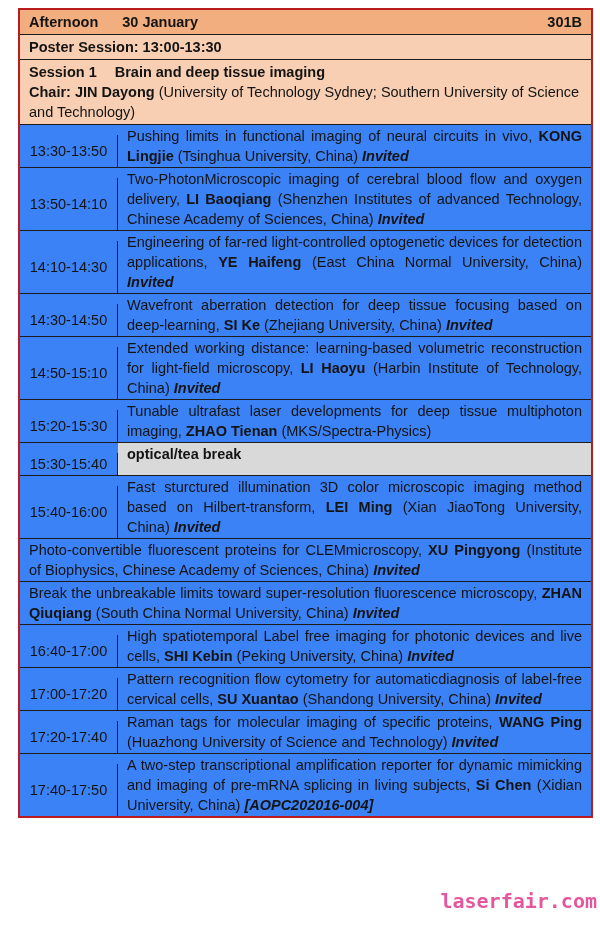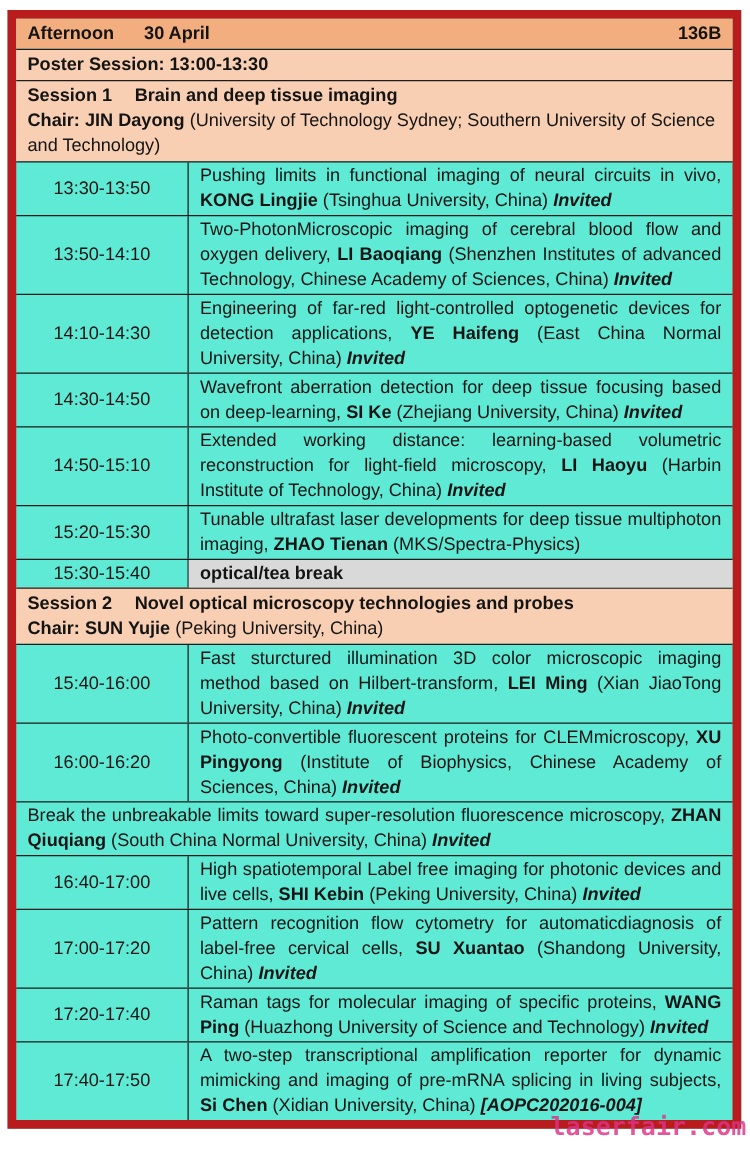--- a/index.html
+++ b/index.html
@@ -5,23 +5,23 @@
   html,body { margin:0; padding:0; background:#ffffff; }
   body {
     width:600px; height:929px;
     font-family:"Liberation Sans", sans-serif;
     color:#141414;
     -webkit-font-smoothing:antialiased;
   }
   .page { position:relative; width:600px; height:929px; overflow:hidden; }
 
   .tbl {
-    position:absolute; left:6px; right:7px; top:8px;
-    border:7px solid #b91c1c;
-    background:#5eead4;
+    position:absolute; left:18px; right:7px; top:8px;
+    border:2px solid #b91c1c;
+    background:#3b82f6;
   }
   .row { border-top:1px solid #1c1c1c; font-size:14.5px; line-height:20px; }
   .row:first-child { border-top:none; }
 
   .hdr1 {
     background:#f2ae7e;
     display:flex; align-items:center;
     padding:2px 9px;
     font-weight:700;
   }
@@ -36,22 +36,23 @@
 
   .session { background:#f8cfb2; padding:2px 9px; }
   .sess-line1 { font-weight:700; }
   .sess-title { margin-left:18px; }
 
   .talk { display:flex; align-items:stretch; }
   .time {
     flex:0 0 97px;
     display:flex; align-items:center; justify-content:center;
     border-right:1px solid #1c1c1c;
-    padding:1px 20px;
+    padding:1px 0;
     text-align:center;
+    margin-top:10px;
   }
   .desc { flex:1; padding:1px 9px; text-align:justify; }
   .break-cell { flex:1; padding:1px 9px; background:#d9d9d9; font-weight:700; }
 
   .b  { font-weight:700; }
   .bi { font-weight:700; font-style:italic; }
 
   .watermark {
     position:absolute;
     right:3px; top:889px;
@@ -65,22 +66,22 @@
   }
 </style>
 </head>
 <body>
 
 <div class="page">
   <div class="tbl">
 
     <div class="row hdr1">
       <span>Afternoon</span>
-      <span class="hdr-date">30 April</span>
-      <span class="hdr-room">136B</span>
+      <span class="hdr-date">30 January</span>
+      <span class="hdr-room">301B</span>
     </div>
 
     <div class="row poster">
       <span>Poster Session: 13:00-13:30</span>
     </div>
 
     <div class="row session">
       <div class="sess-line1"><span>Session 1</span><span class="sess-title">Brain and deep tissue imaging</span></div>
       <div><span class="b">Chair: JIN Dayong</span><span> (University of Technology Sydney; Southern University of Science and Technology)</span></div>
     </div>
@@ -113,32 +114,27 @@
     <div class="row talk">
       <div class="time">15:20-15:30</div>
       <div class="desc"><span>Tunable ultrafast laser developments for deep tissue multiphoton imaging, </span><span class="b">ZHAO Tienan</span><span> (MKS/Spectra-Physics)</span><span class="bi"></span></div>
     </div>
 
     <div class="row talk">
       <div class="time">15:30-15:40</div>
       <div class="break-cell">optical/tea break</div>
     </div>
 
-    <div class="row session">
-      <div class="sess-line1"><span>Session 2</span><span class="sess-title">Novel optical microscopy technologies and probes</span></div>
-      <div><span class="b">Chair: SUN Yujie</span><span> (Peking University, China)</span></div>
-    </div>
 
     <div class="row talk">
       <div class="time">15:40-16:00</div>
       <div class="desc"><span>Fast sturctured illumination 3D color microscopic imaging method based on Hilbert-transform, </span><span class="b">LEI Ming</span><span> (Xian JiaoTong University, China) </span><span class="bi">Invited</span></div>
     </div>
 
     <div class="row talk">
-      <div class="time">16:00-16:20</div>
       <div class="desc"><span>Photo-convertible fluorescent proteins for CLEMmicroscopy, </span><span class="b">XU Pingyong</span><span> (Institute of Biophysics, Chinese Academy of Sciences, China) </span><span class="bi">Invited</span></div>
     </div>
 
     <div class="row talk">
       <div class="desc"><span>Break the unbreakable limits toward super-resolution fluorescence microscopy, </span><span class="b">ZHAN Qiuqiang</span><span> (South China Normal University, China) </span><span class="bi">Invited</span></div>
     </div>
 
     <div class="row talk">
       <div class="time">16:40-17:00</div>
       <div class="desc"><span>High spatiotemporal Label free imaging for photonic devices and live cells, </span><span class="b">SHI Kebin</span><span> (Peking University, China) </span><span class="bi">Invited</span></div>

